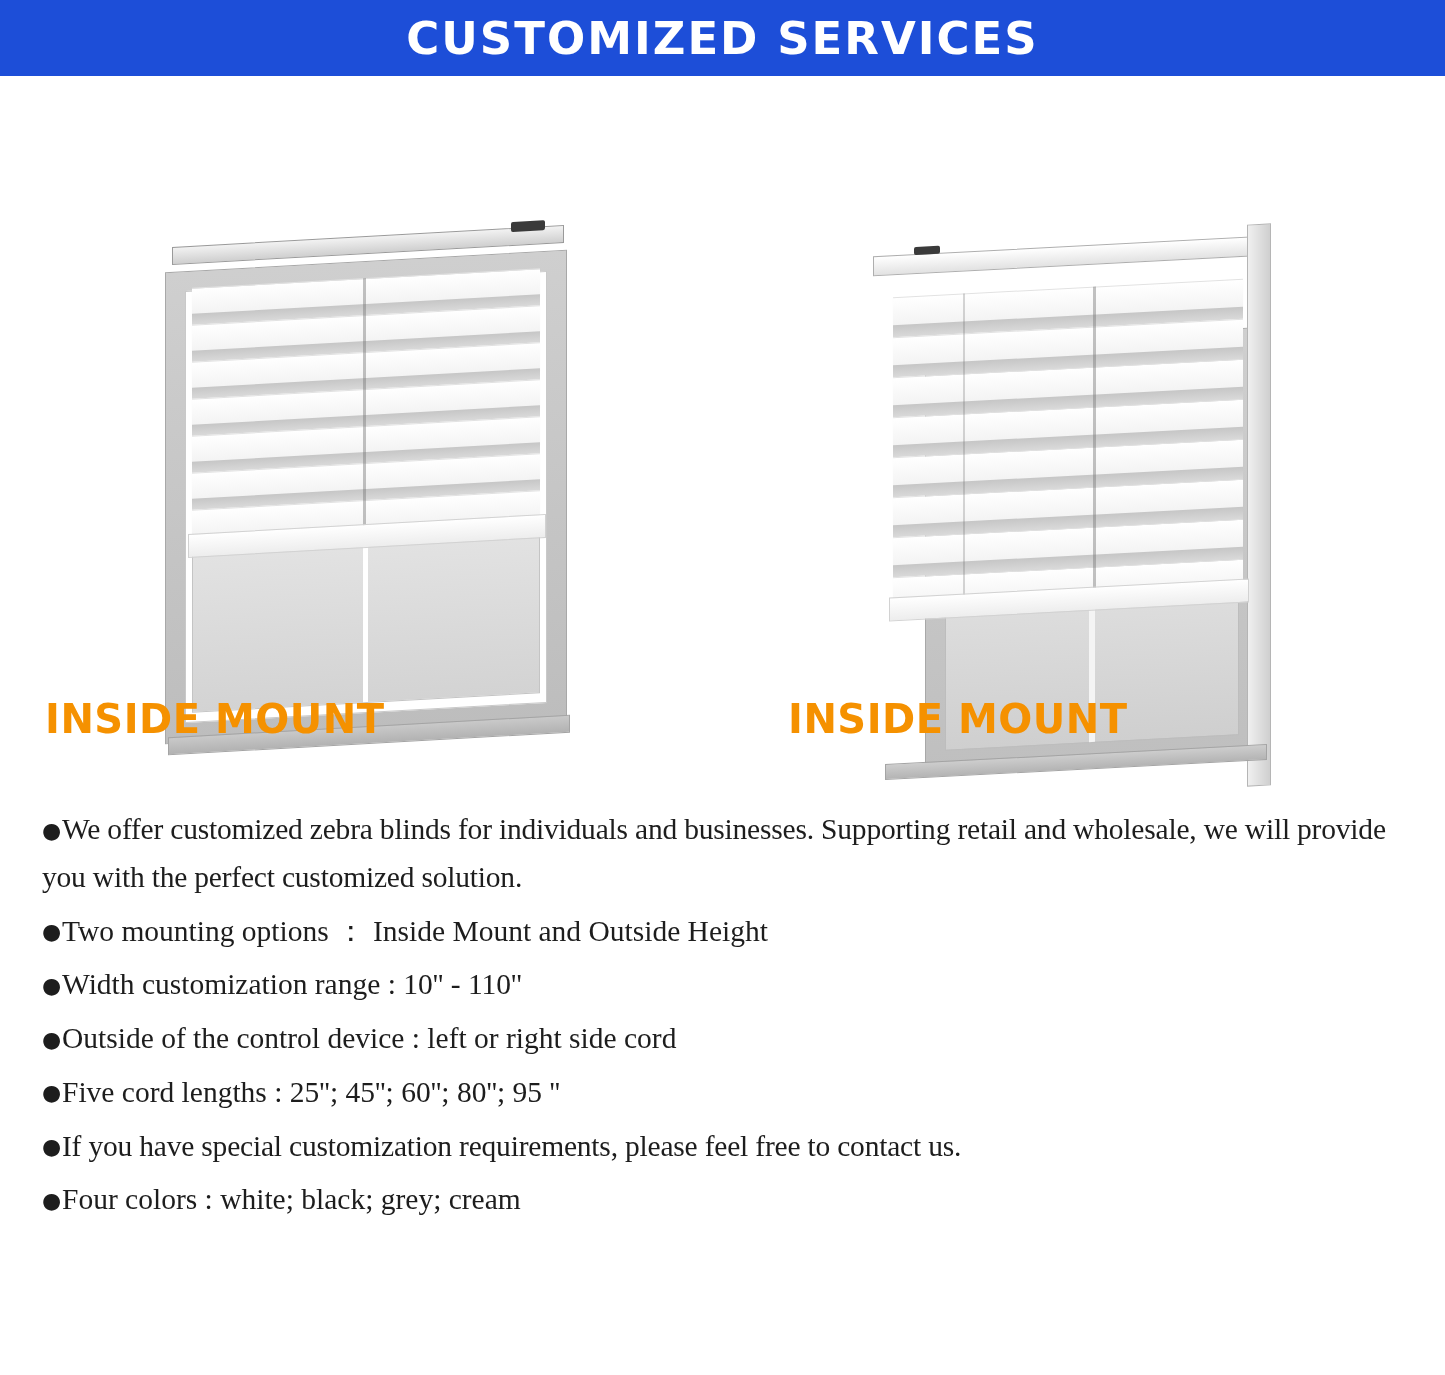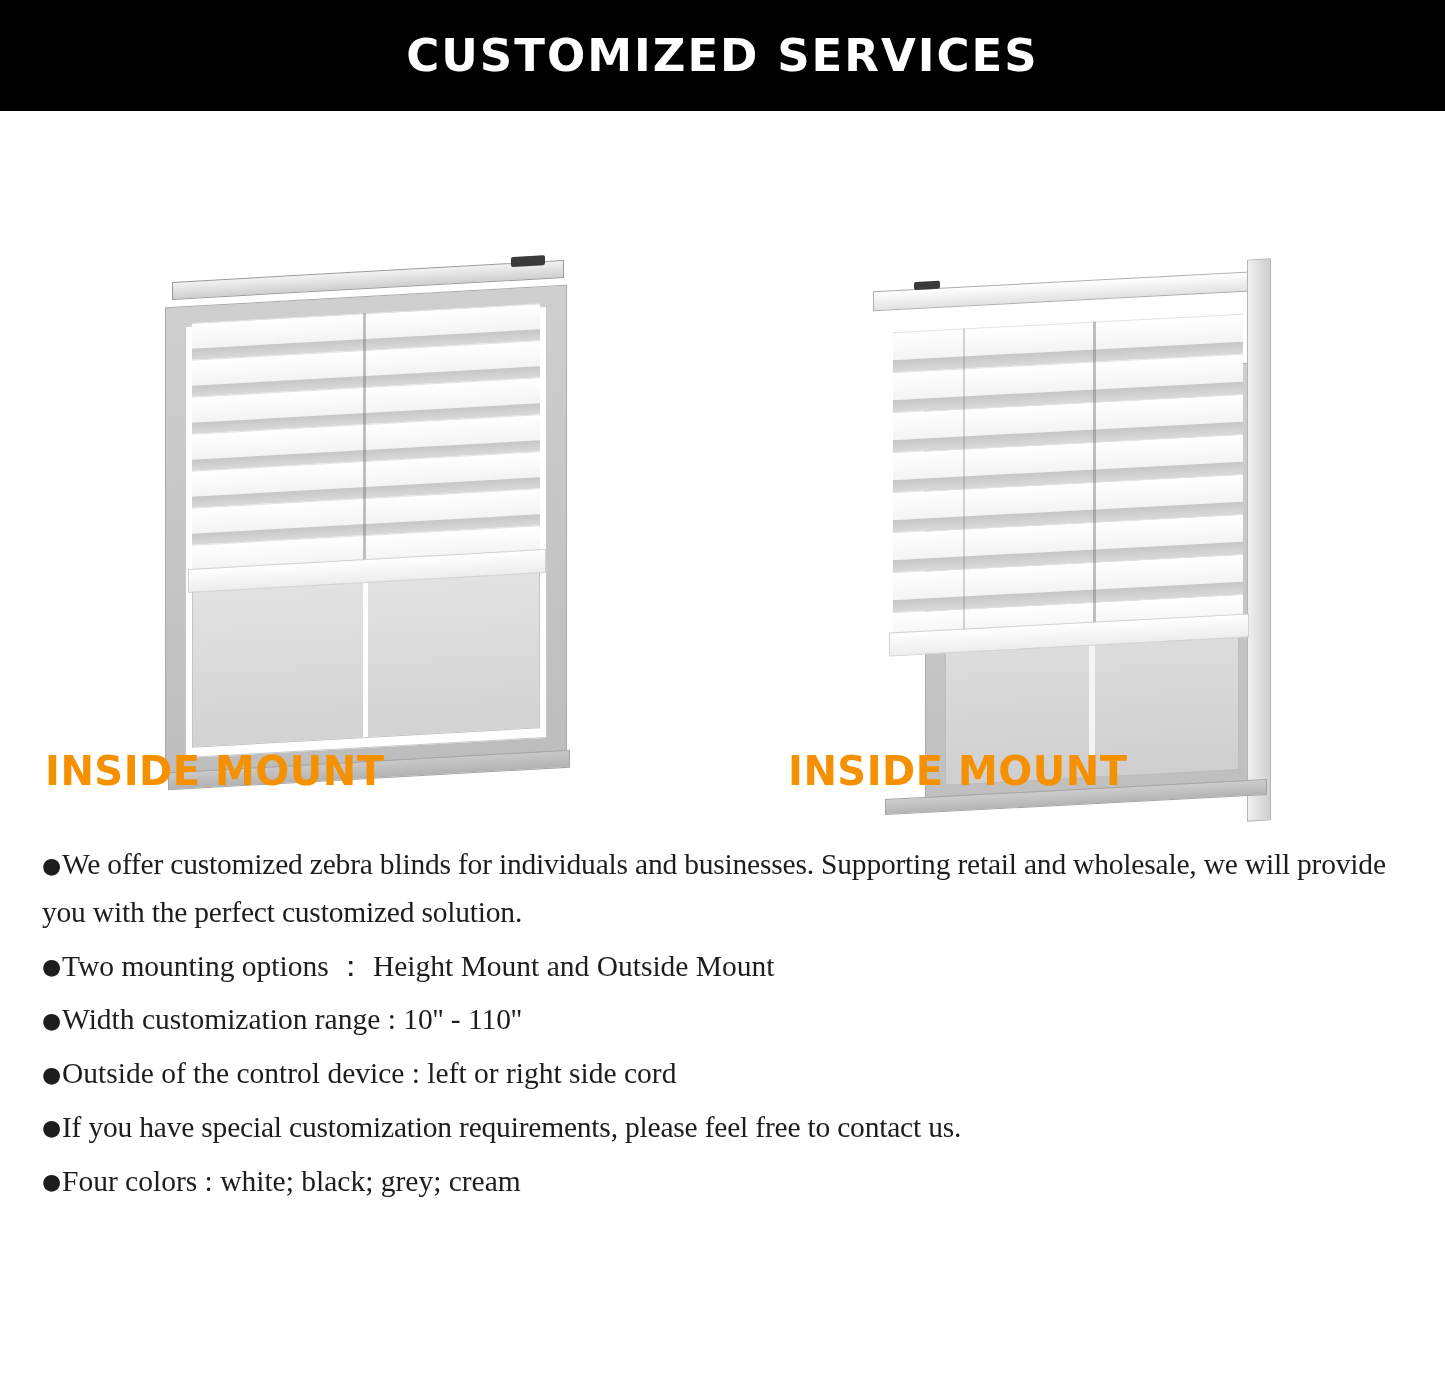--- a/index.html
+++ b/index.html
@@ -12,22 +12,22 @@
     height: 1375px;
     font-family: "DejaVu Sans", sans-serif;
     color: #1a1a1a;
     overflow: hidden;
     position: relative;
   }
 
   
   .banner {
     width: 100%;
-    height: 111px;
-    background: #000000;
+    height: 76px;
+    background: #1d4ed8;
     display: flex;
     align-items: center;
     justify-content: center;
     box-sizing: border-box;
   }
   .banner-title {
     color: #ffffff;
     font-size: 45px;
     font-weight: bold;
     letter-spacing: 2px;
@@ -191,21 +191,20 @@
     position: relative;
     height: 90px;
   }
   .caption {
     position: absolute;
     color: #F59100;
     font-size: 40px;
     font-weight: bold;
     letter-spacing: 0.5px;
     font-family: "DejaVu Sans", sans-serif;
-    margin-top: 17px;
   }
   .cap-inside { left: 45px; top: 0; }
   .cap-outside { left: 788px; top: 0; }
 
   
   .bullets {
     padding: 20px 34px 0 42px;
     box-sizing: border-box;
   }
   .bullet {
@@ -309,32 +308,35 @@
   <div class="caption cap-outside">INSIDE MOUNT</div>
 </div>
 
 <div class="bullets">
 
   <div class="bullet wide">
     <span class="dot">●</span><span class="txt">We offer customized zebra blinds for individuals and businesses. Supporting retail and wholesale, we will provide you with the perfect customized solution.</span>
   </div>
 
   <div class="bullet">
-    <span class="dot">●</span><span class="txt mount-emph">Two mounting options ：  Height Mount and Outside Mount</span>
+    <span class="dot">●</span><span class="txt mount-emph">Two mounting options ：  Inside Mount and Outside Height</span>
   </div>
 
   <div class="bullet">
     <span class="dot">●</span><span class="txt">Width customization range : 10'' - 110''</span>
   </div>
 
 
   <div class="bullet">
     <span class="dot">●</span><span class="txt">Outside of the control device : left or right side cord</span>
   </div>
 
+  <div class="bullet">
+    <span class="dot">●</span><span class="txt">Five cord lengths : 25''; 45''; 60''; 80''; 95 ''</span>
+  </div>
 
   <div class="bullet wide">
     <span class="dot">●</span><span class="txt">If you have special customization requirements, please feel free to contact us.</span>
   </div>
 
   <div class="bullet">
     <span class="dot">●</span><span class="txt">Four colors : white; black; grey; cream</span>
   </div>
 
 </div>

